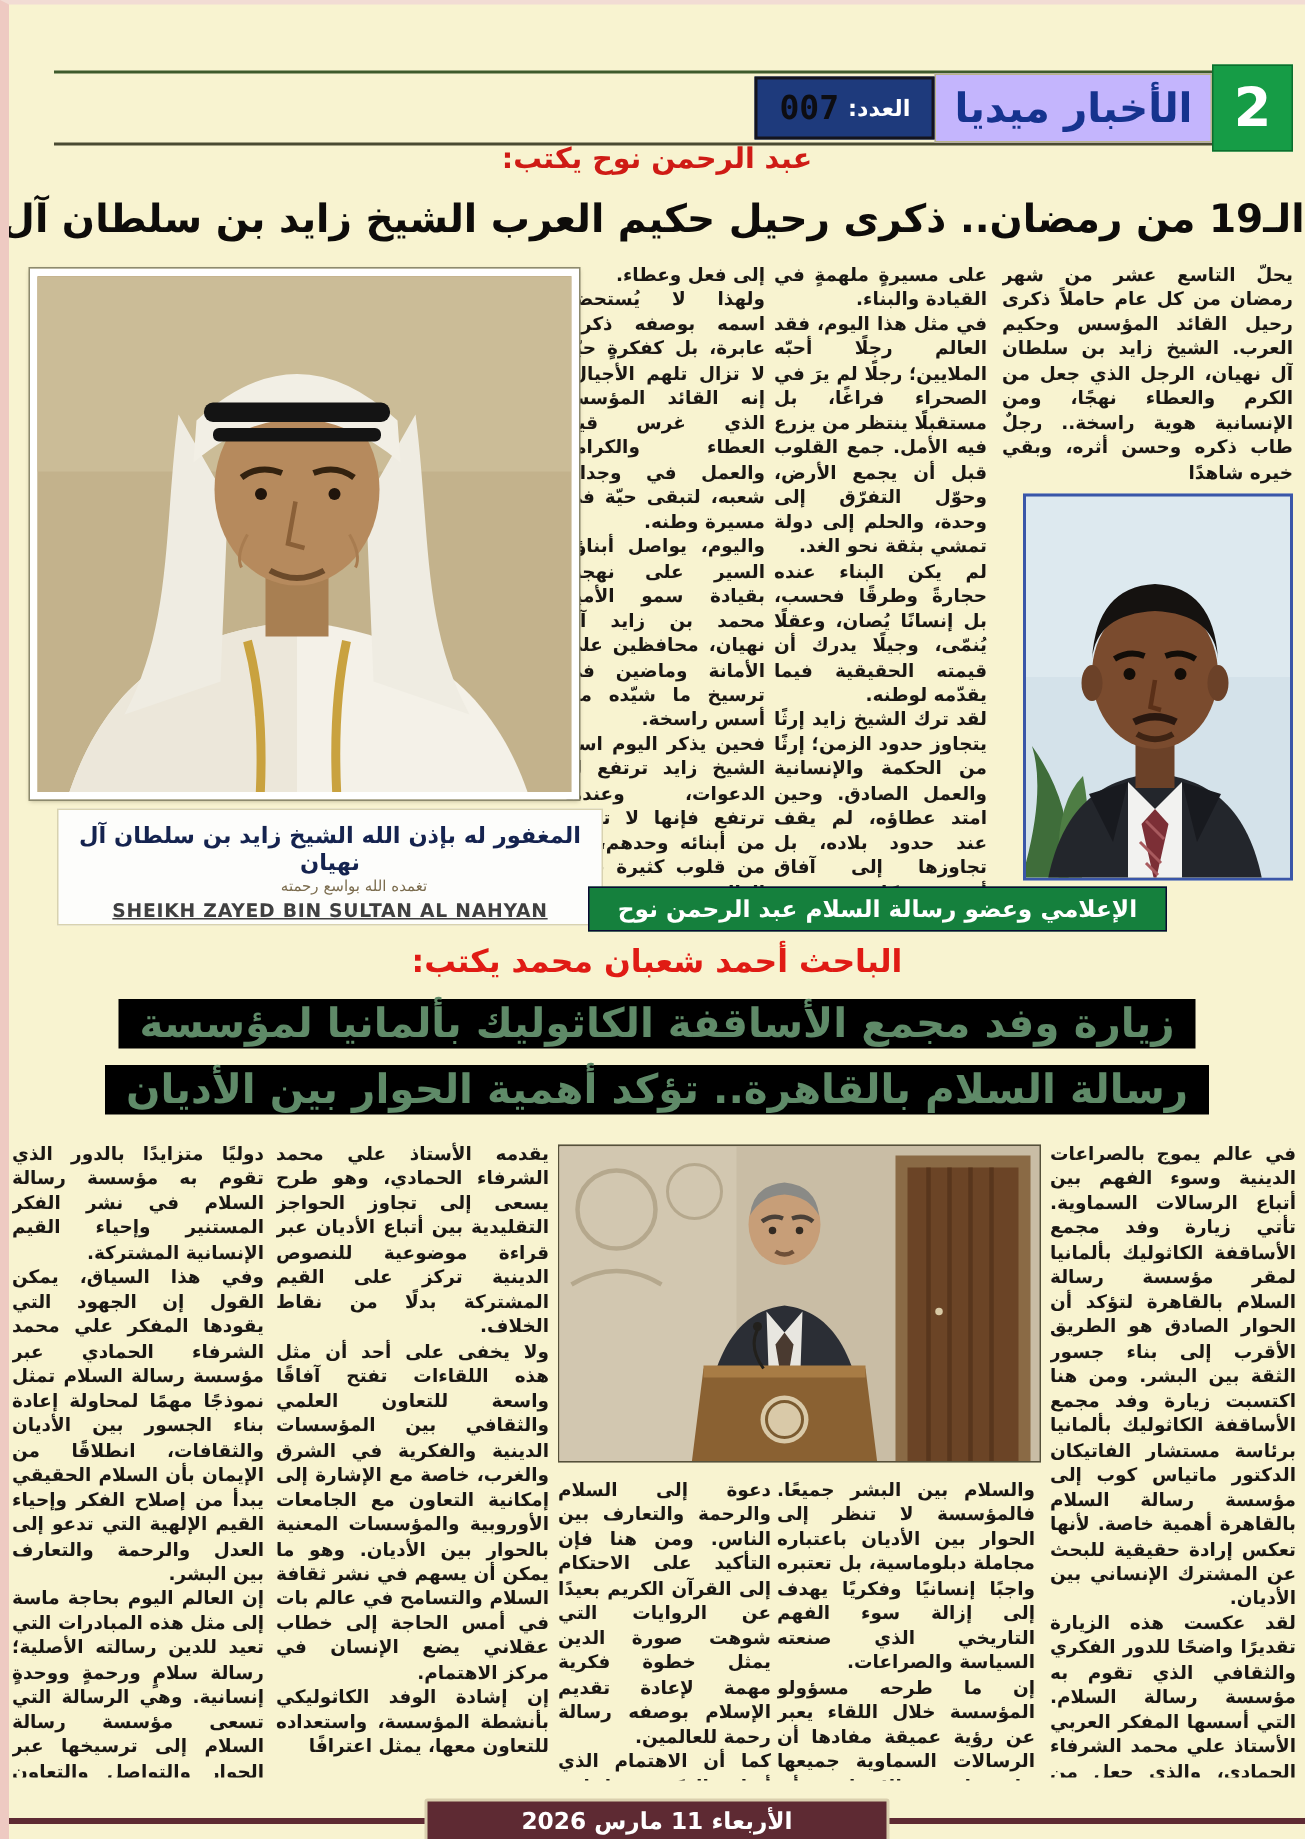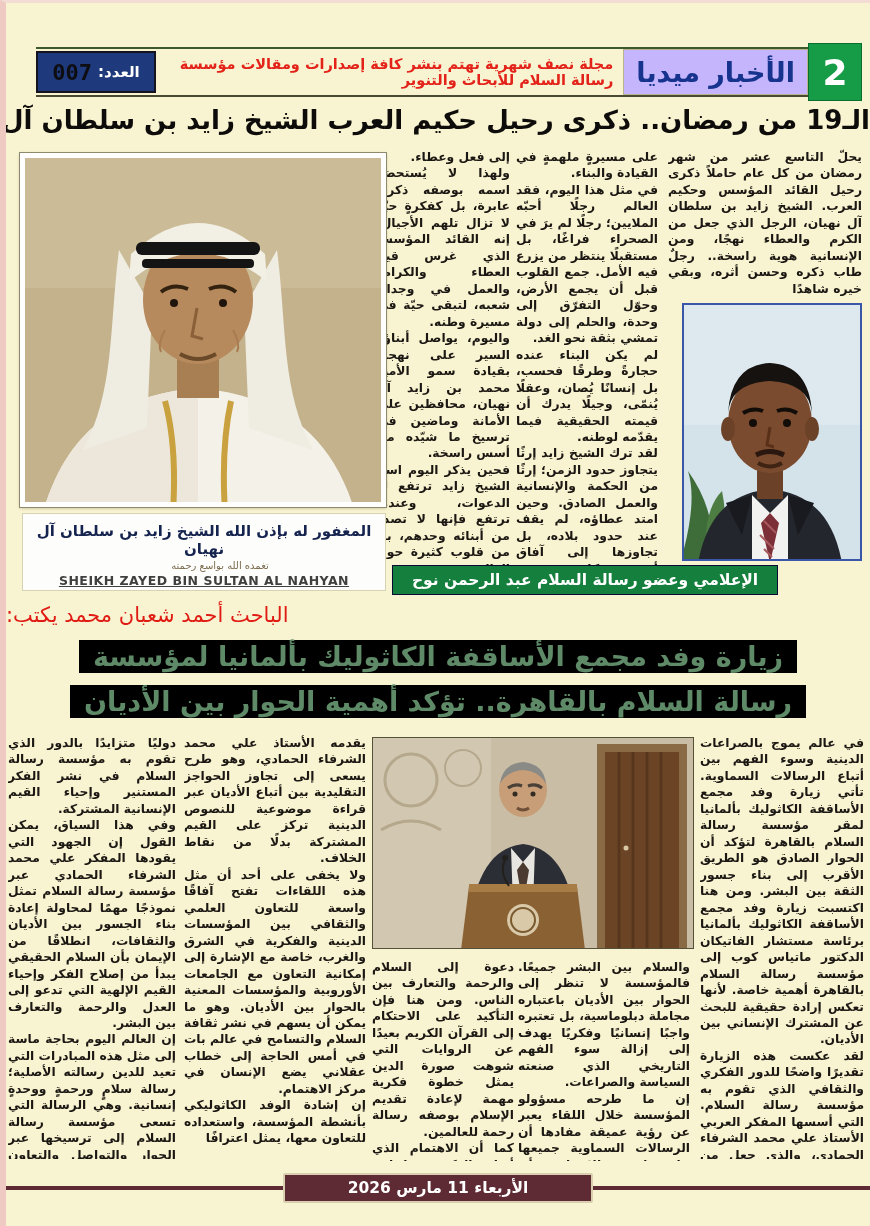--- a/index.html
+++ b/index.html
@@ -52,33 +52,33 @@
   .author-photo {
     position:absolute; right:8px; top:156px; width:180px; height:258px;
     border:2px solid #3a56a8; background:#d4e2ea; overflow:hidden;
   }
   .zayed-fig {
     position:absolute; left:14px; top:6px; width:366px; height:354px;
     border:5px solid #ffffff; outline:1px solid #8d８a6e; outline:1px solid #8d8a6e;
     background:#c3b28c; overflow:hidden; box-shadow:0 1px 3px rgba(60,50,20,.35);
   }
   .zayed-cap {
-    position:absolute; left:16px; top:366px; width:364px; height:78px;
+    position:absolute; left:32px; top:366px; width:364px; height:78px;
     background:#fdfdfb; border:1px solid #d8d2b0; text-align:center; padding-top:8px;
   }
   .cap1 { color:#15234f; font-size:15px; font-weight:bold; }
   .cap2 { color:#7b6c4e; font-size:10px; margin:2px 0;padding-left:32px; }
   .cap3 { color:#404040; font-size:12.5px; font-weight:bold; letter-spacing:.5px; direction:ltr;text-decoration:underline; }
   .author-bar {
     position:absolute; right:92px; top:418px; width:386px; height:30px;
     background:#15803d; border:1px solid #0a0a33; color:#fff; font-size:15.5px; font-weight:bold;
     display:flex; align-items:center; justify-content:center;
   }
   
-  .byline2 { text-align:left; color:#e01b14; font-size:21px; font-weight:normal; height:32px; margin-top:4px; }
+  .byline2 { text-align:center; color:#e01b14; font-size:21px; font-weight:bold; height:32px; margin-top:4px; }
   .headline2 { text-align:center; height:94px; line-height:44px; }
   .headline2 .hl {
     background:#000000; color:#5f8a68; font-size:27px; font-weight:bold; padding:1px 14px;
   }
   .a2-body { position:relative; height:438px; margin-top:2px; }
   .a2-c1 { right:6px;   top:4px;   width:164px; height:424px; }
   .a2-c2 { right:180px; top:228px; width:172px; height:202px; }
   .a2-c3 { right:356px; top:228px; width:142px; height:202px;margin-left:43px; }
   .a2-c4 { right:504px; top:4px;   width:182px; height:424px; }
   .a2-c5 { right:694px; top:4px;   width:168px; height:424px; }
@@ -102,31 +102,31 @@
 <div class="page">
 
   <header class="masthead">
     <div class="mast-strip">
       <div class="logo-sq">
         <span>2</span>
       </div>
       <div class="brand-box">
         <span class="brand">الأخبار ميديا</span>
       </div>
-      <div class="tagline">مجلة نصف شهرية تهتم بنشر كافة إصدارات ومقالات مؤسسة رسالة السلام  للأبحاث والتنوير</div>
       <div class="issue-box">
         <span class="issue-label">العدد:</span>
         <span class="issue-number">007</span>
       </div>
     </div>
   </header>
 
   <div class="content">
 
     <section>
+      <div class="byline1">عبد الرحمن نوح يكتب:</div>
       <h1 class="headline1">الـ19 من رمضان.. ذكرى رحيل حكيم العرب الشيخ زايد بن سلطان آل نهيان</h1>
 
       <div class="a1-body">
         <div class="col a1-c1">يحلّ التاسع عشر من شهر رمضان من كل عام حاملاً ذكرى رحيل القائد المؤسس وحكيم العرب. الشيخ زايد بن سلطان آل نهيان، الرجل الذي جعل من الكرم والعطاء نهجًا، ومن الإنسانية هوية راسخة.. رجلٌ طاب ذكره وحسن أثره، وبقي خيره شاهدًا</div>
         <div class="col a1-c2">على مسيرةٍ ملهمةٍ في القيادة والبناء.
 في مثل هذا اليوم، فقد العالم رجلًا أحبّه الملايين؛ رجلًا لم يرَ في الصحراء فراغًا، بل مستقبلًا ينتظر من يزرع فيه الأمل. جمع القلوب قبل أن يجمع الأرض، وحوّل التفرّق إلى وحدة، والحلم إلى دولة تمشي بثقة نحو الغد.
 لم يكن البناء عنده حجارةً وطرقًا فحسب، بل إنسانًا يُصان، وعقلًا يُنمّى، وجيلًا يدرك أن قيمته الحقيقية فيما يقدّمه لوطنه.
 لقد ترك الشيخ زايد إرثًا يتجاوز حدود الزمن؛ إرثًا من الحكمة والإنسانية والعمل الصادق. وحين امتد عطاؤه، لم يقف عند حدود بلاده، بل تجاوزها إلى آفاق أوسع. كانت رؤيته أرحب من الجغرافيا، وقلبه أوسع من الحدود، فوقف إلى جانب أشقائه في أوقات الشدة، وامتدت مبادراته الإنسانية ومشاريعه الخيرية إلى معظم دول العالم وقاراته. لقد كانت رسالته واضحة، الأخوة ليست شعارًا، بل مسؤولية تُترجم</div>
         <div class="col a1-c3">إلى فعل وعطاء.
 ولهذا لا يُستحضر اسمه بوصفه ذكرى عابرة، بل كفكرةٍ حيّةٍ لا تزال تلهم الأجيال، إنه القائد المؤسس الذي غرس قيم العطاء والكرامة والعمل في وجدان شعبه، لتبقى حيّة في مسيرة وطنه.

